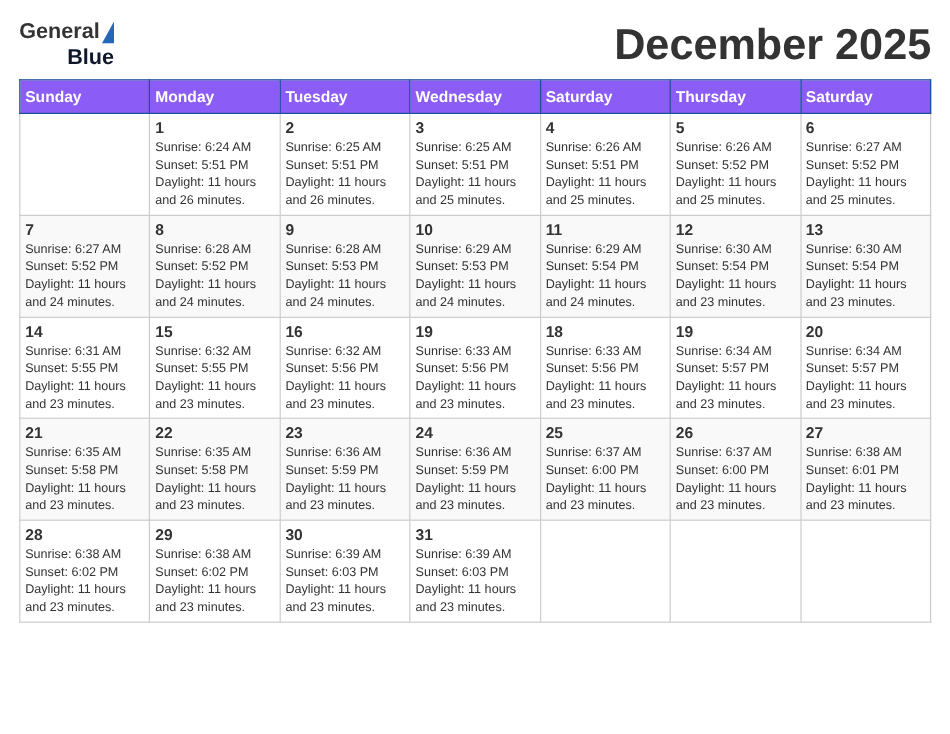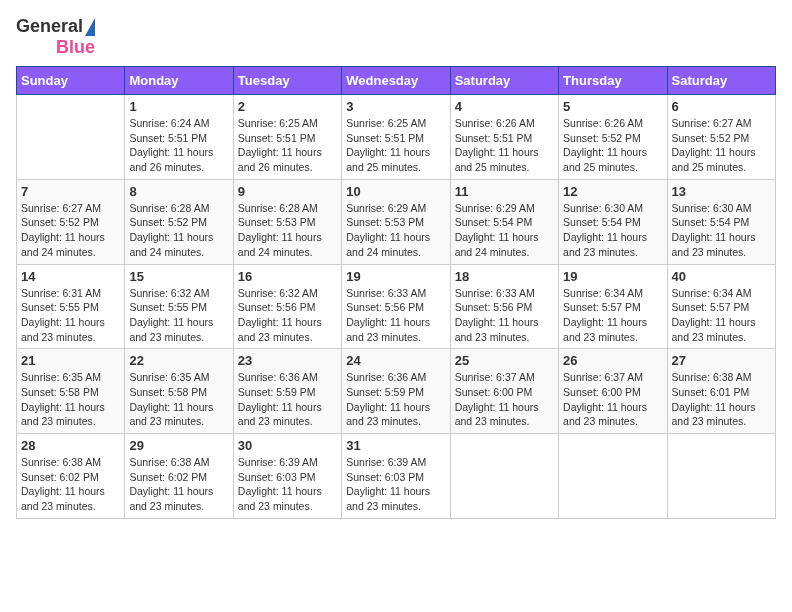--- a/index.html
+++ b/index.html
@@ -22,21 +22,21 @@
       align-items: flex-end;
     }
     .logo-general {
       font-size: 18px;
       font-weight: bold;
       color: #333;
     }
     .logo-blue {
       font-size: 18px;
       font-weight: bold;
-      color: #ec4899;
+      color: #0f172a;
     }
     .title-area {
       text-align: right;
     }
     .month-title {
       font-size: 36px;
       font-weight: bold;
       color: #333;
     }
     .subtitle {
@@ -100,20 +100,21 @@
 
 <div class="header-area">
   <div class="logo">
     <div class="logo-line">
       <span class="logo-general">General</span>
       <span class="logo-triangle"></span>
     </div>
     <span class="logo-blue">Blue</span>
   </div>
   <div class="title-area">
+    <div class="month-title">December 2025</div>
   </div>
 </div>
 
 <table class="calendar">
   <thead>
     <tr>
     <th>Sunday</th>
         <th>Monday</th>
         <th>Tuesday</th>
         <th>Wednesday</th>
@@ -199,21 +200,21 @@
         </td>
         <td>
           <span class="day-number">18</span>
           <div class="day-info">Sunrise: 6:33 AM<br>Sunset: 5:56 PM<br>Daylight: 11 hours and 23 minutes.</div>
         </td>
         <td>
           <span class="day-number">19</span>
           <div class="day-info">Sunrise: 6:34 AM<br>Sunset: 5:57 PM<br>Daylight: 11 hours and 23 minutes.</div>
         </td>
         <td>
-          <span class="day-number">40</span>
+          <span class="day-number">20</span>
           <div class="day-info">Sunrise: 6:34 AM<br>Sunset: 5:57 PM<br>Daylight: 11 hours and 23 minutes.</div>
         </td>
       </tr>
       <tr>
         <td>
           <span class="day-number">21</span>
           <div class="day-info">Sunrise: 6:35 AM<br>Sunset: 5:58 PM<br>Daylight: 11 hours and 23 minutes.</div>
         </td>
         <td>
           <span class="day-number">22</span>

